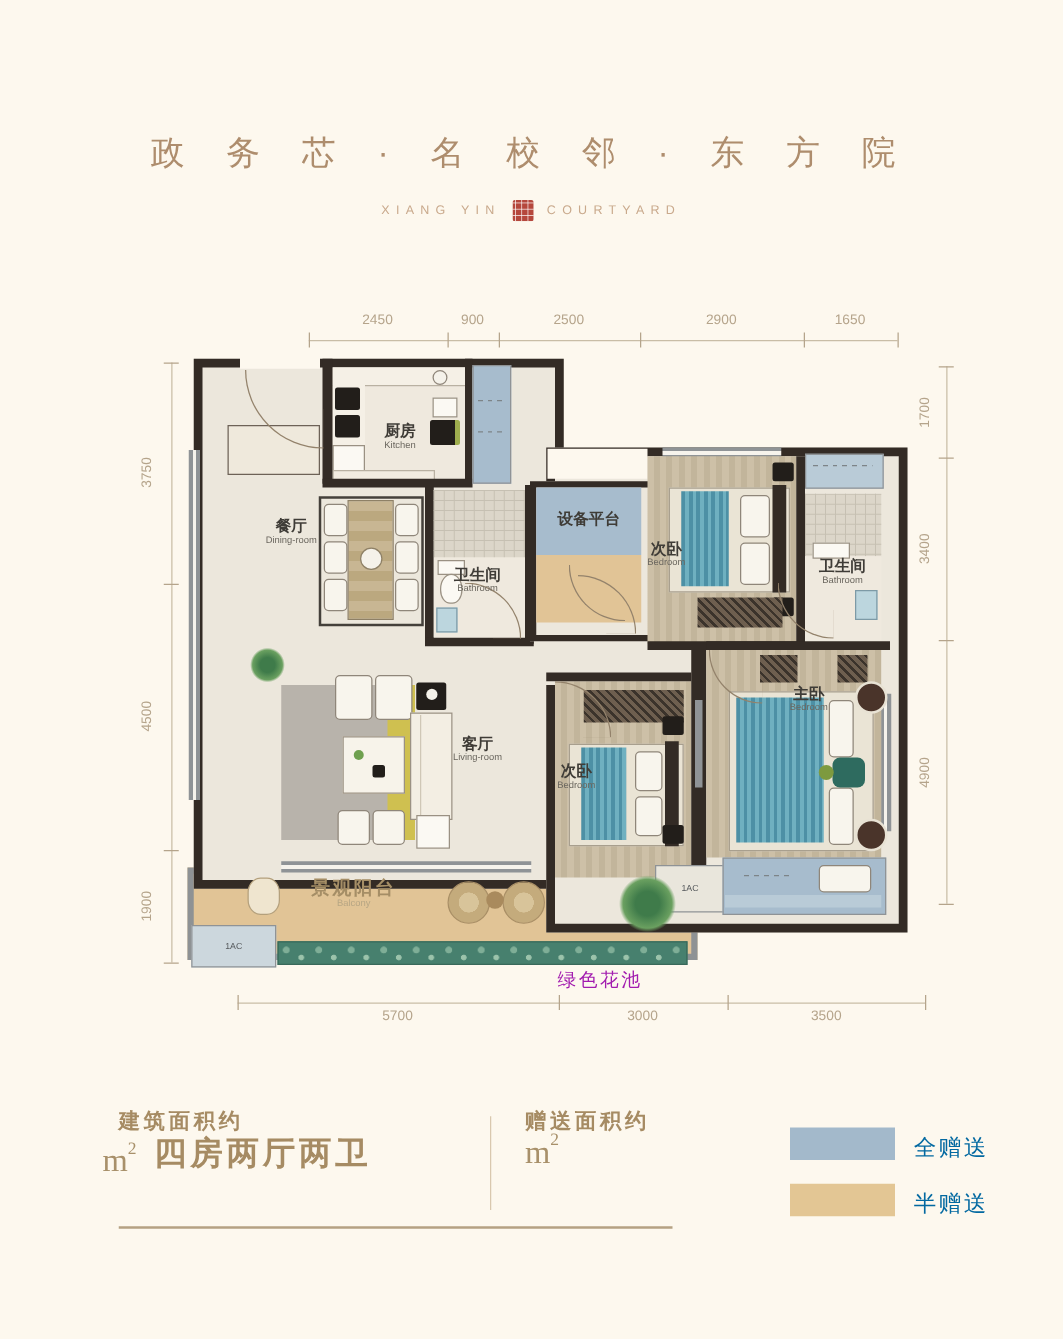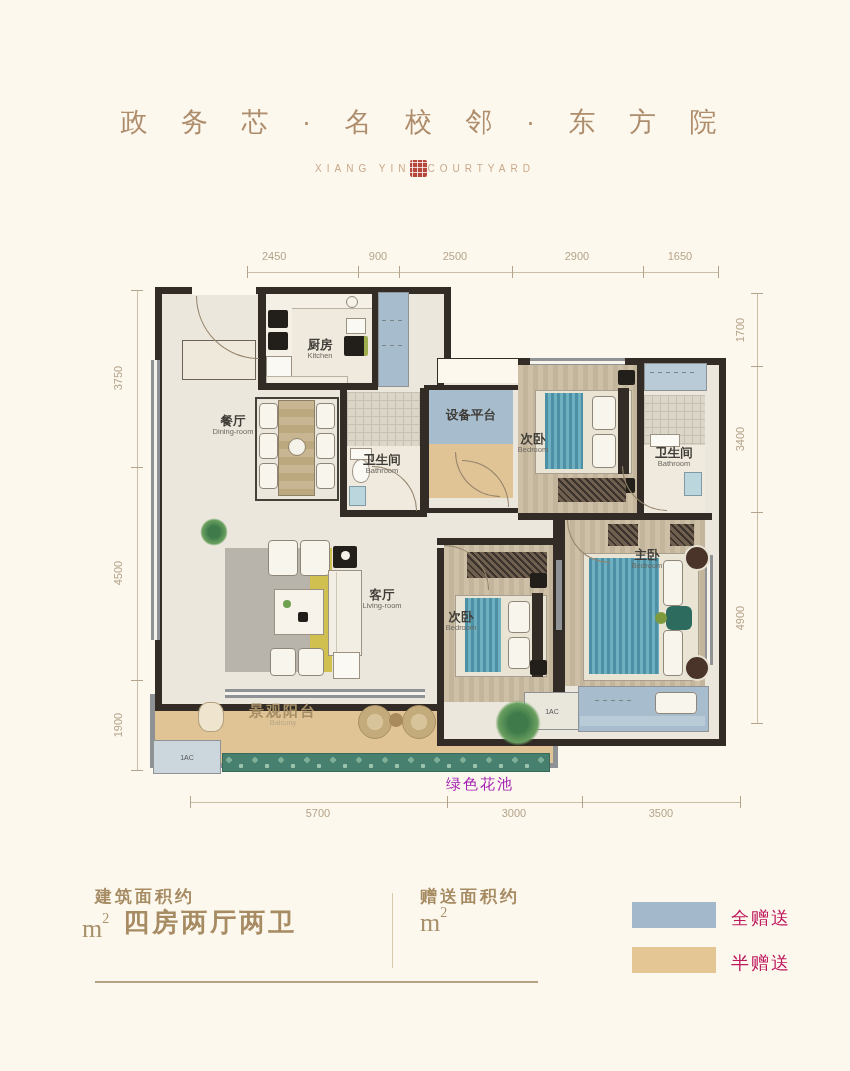--- a/index.html
+++ b/index.html
@@ -3,21 +3,21 @@
 <meta charset="utf-8">
 <style>
   html,body{margin:0;padding:0;}
   body{width:850px;height:1071px;position:relative;background:#fdf8ee;
        font-family:"Liberation Sans",sans-serif;overflow:hidden;}
   .abs{position:absolute;}
   
   .title{left:0;top:104;width:850px;text-align:center;font-size:27px;color:#ae8d6d;
          letter-spacing:13px;font-weight:400;}
   .subtitle{left:0;top:160px;width:850px;text-align:left;font-size:10px;color:#c9a98c;
-            letter-spacing:5px;display:flex;justify-content:center;align-items:center;}
+            letter-spacing:5px;display:flex;justify-content:center;align-items:center;gap:10px;}
   .seal{width:17px;height:17px;background:#b5473c;border-radius:2px;display:inline-block;
         background-image:linear-gradient(rgba(255,255,255,.75) 1px,transparent 1px),
                          linear-gradient(90deg,rgba(255,255,255,.75) 1px,transparent 1px);
         background-size:5px 5px;background-position:2px 2px;}
   
   .wall{background:#332b25;}
   .graywall{background:linear-gradient(90deg,#8f9396 34%,#f6f3ec 34%,#f6f3ec 66%,#8f9396 66%);}
   .graywallh{background:linear-gradient(#8f9396 34%,#f6f3ec 34%,#f6f3ec 66%,#8f9396 66%);}
   .floor{background:#ece7dc;}
   .floor2{background:#efe9de;}
@@ -61,42 +61,42 @@
   .rlabel.pale .en{color:#b7a684;}
   .greenlabel{font-size:15px;color:#a21caf;letter-spacing:2px;}
   
   .caption{font-size:17px;color:#a68b63;letter-spacing:3px;font-weight:bold;}
   .bignum{font-family:"Liberation Serif",serif;font-size:64px;color:#a8906a;line-height:1;}
   .unit{font-family:"Liberation Serif",serif;font-size:26px;color:#a8906a;}
   .sup{font-size:14px;vertical-align:14px;}
   .desc{font-size:26px;color:#a68b63;letter-spacing:3px;font-weight:bold;}
   .vdivider{background:#d9c8ae;}
   .hrule{background:#b5a183;}
-  .legendlabel{font-size:18px;color:#be185d;letter-spacing:2px;}
+  .legendlabel{font-size:18px;color:#0369a1;letter-spacing:2px;}
   .sw-full{background:#a3b9cb;}
   .sw-half{background:#e3c694;}
 </style>
 </head>
 <body>
 
 <div class="abs title" style="left:0;top:104px;">政 务 芯 · 名 校 邻 · 东 方 院</div>
 <div class="abs subtitle">
   <span>XIANG YIN</span>
   <span class="seal"></span>
   <span>COURTYARD</span>
 </div>
 
 <div class="abs dimline" style="left:247px;top:272px;width:471px;height:1px"></div>
 <div class="abs tick" style="left:247px;top:266px;width:1px;height:12px"></div>
 <div class="abs tick" style="left:358px;top:266px;width:1px;height:12px"></div>
 <div class="abs tick" style="left:399px;top:266px;width:1px;height:12px"></div>
 <div class="abs tick" style="left:512px;top:266px;width:1px;height:12px"></div>
 <div class="abs tick" style="left:643px;top:266px;width:1px;height:12px"></div>
 <div class="abs tick" style="left:718px;top:266px;width:1px;height:12px"></div>
-<div class="abs dim" style="left:262px;top:250px;width:80px;text-align:left">2450</div>
+<div class="abs dim" style="left:262px;top:250px;width:80px;text-align:center">2450</div>
 <div class="abs dim" style="left:348px;top:250px;width:60px;text-align:center">900</div>
 <div class="abs dim" style="left:415px;top:250px;width:80px;text-align:center">2500</div>
 <div class="abs dim" style="left:537px;top:250px;width:80px;text-align:center">2900</div>
 <div class="abs dim" style="left:640px;top:250px;width:80px;text-align:center">1650</div>
 
 <div class="abs dimline" style="left:137px;top:290px;width:1px;height:480px"></div>
 <div class="abs tick" style="left:131px;top:290px;width:12px;height:1px"></div>
 <div class="abs tick" style="left:131px;top:467px;width:12px;height:1px"></div>
 <div class="abs tick" style="left:131px;top:680px;width:12px;height:1px"></div>
 <div class="abs tick" style="left:131px;top:770px;width:12px;height:1px"></div>

